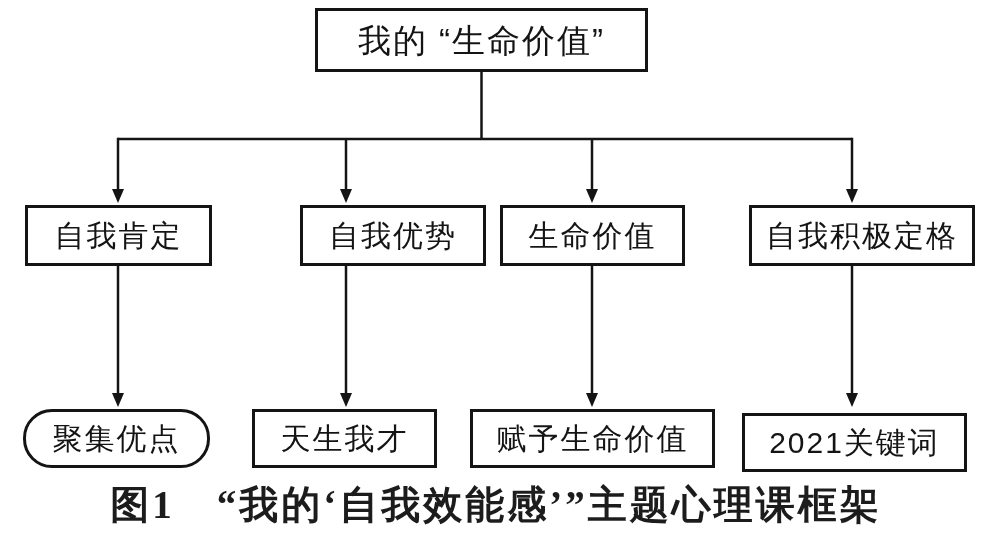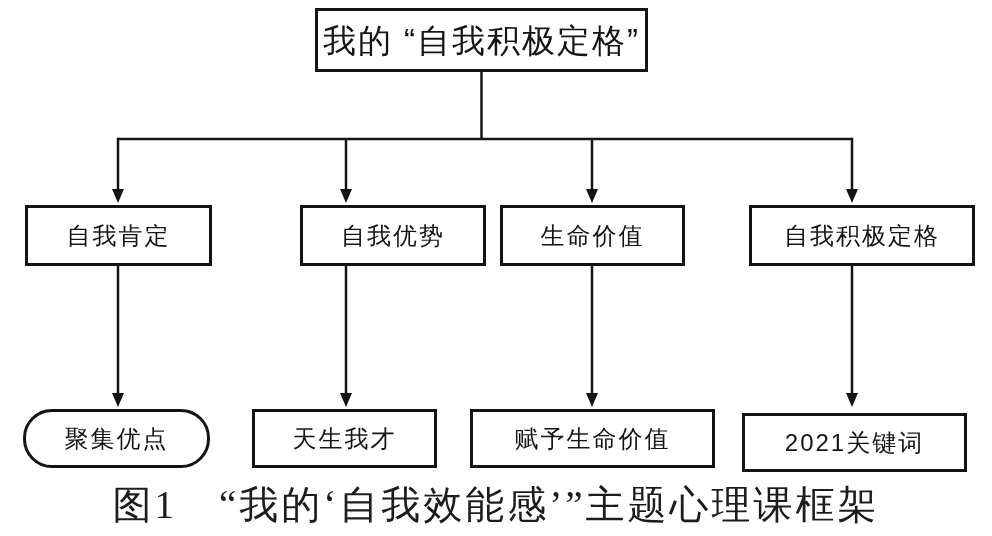--- a/index.html
+++ b/index.html
@@ -24,21 +24,21 @@
   }
   .node {
     position: absolute;
     box-sizing: border-box;
     border: 3px solid #141414;
     background: #ffffff;
     display: flex;
     align-items: center;
     justify-content: center;
     color: #141414;
-    font-size: 24px;
+    font-size: 30px;
     letter-spacing: 2px;
     white-space: nowrap;
     line-height: 1;
   }
   .node-root   { left: 315px; top:   8px; width: 333px; height: 64px; font-size: 33px; }
   .node-l2-0   { left:  25px; top: 205px; width: 187px; height: 61px; }
   .node-l2-1   { left: 253px; top: 205px; width: 186px; height: 61px; margin-left: 47px; }
   .node-l2-2   { left: 500px; top: 205px; width: 185px; height: 61px; }
   .node-l2-3   { left: 749px; top: 205px; width: 226px; height: 61px; }
   .node-l3-0   { left:  23px; top: 409px; width: 187px; height: 59px; border-radius: 29px; }
@@ -49,20 +49,21 @@
     position: absolute;
     left: 0;
     top: 478px;
     width: 992px;
     text-align: center;
     font-family: "Liberation Serif", "DejaVu Serif", serif;
     font-size: 39px;
     letter-spacing: 3px;
     color: #1c1c1c;
     white-space: nowrap;
+    font-weight: bold;
   }
 </style>
 </head>
 <body>
 
 <div class="stage">
 
   <svg class="connectors" viewBox="0 0 992 536" xmlns="http://www.w3.org/2000/svg">
     <g stroke="#141414" stroke-width="2.5" fill="none">
 
@@ -88,21 +89,21 @@
       <polygon points="846,189 858,189 852,203"></polygon>
 
       <polygon points="112,393 124,393 118,407"></polygon>
       <polygon points="340,393 352,393 346,407"></polygon>
       <polygon points="586,393 598,393 592,407"></polygon>
       <polygon points="846,393 858,393 852,407"></polygon>
     </g>
   </svg>
 
   <div class="node node-root">
-    <span>我的 “自我积极定格”</span>
+    <span>我的 “生命价值”</span>
   </div>
 
   <div class="node node-l2-0">
     <span>自我肯定</span>
   </div>
   <div class="node node-l2-1">
     <span>自我优势</span>
   </div>
   <div class="node node-l2-2">
     <span>生命价值</span>

